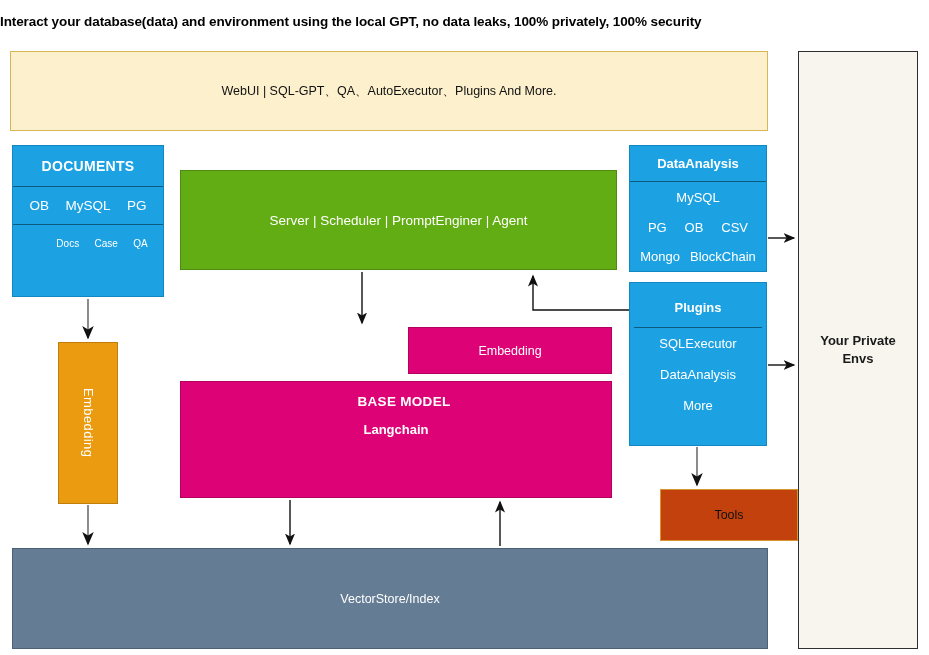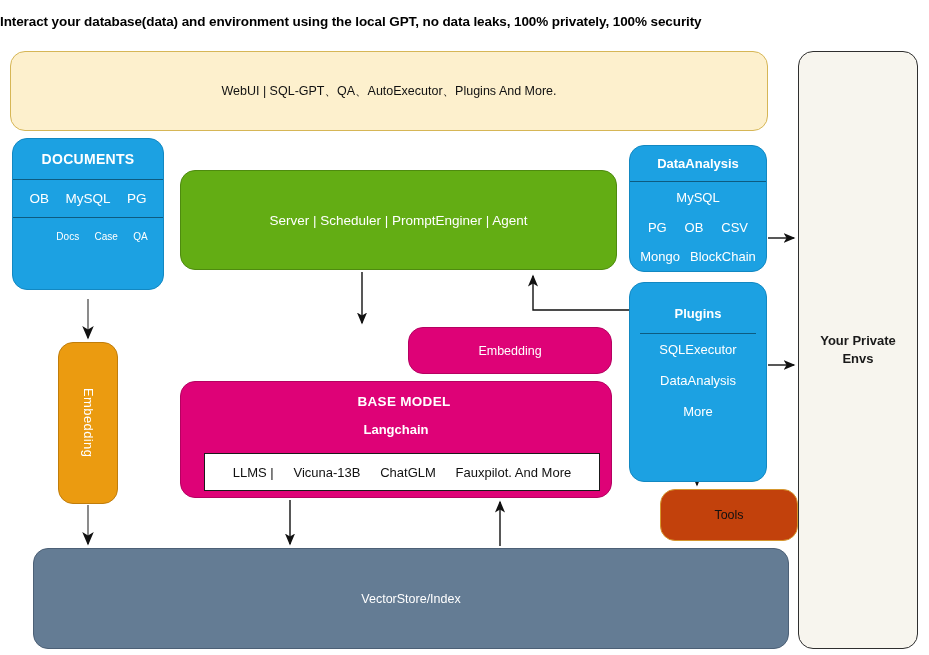--- a/index.html
+++ b/index.html
@@ -19,21 +19,20 @@
     background: #ffffff;
   }
   .box {
     position: absolute;
     box-sizing: border-box;
     display: flex;
     flex-direction: column;
     align-items: center;
     justify-content: center;
     text-align: right;
-    border-radius: 15px;
   }
   .title {
     position: absolute;
     left: 0;
     top: 14px;
     width: 844px;
     text-align: left;
     font-size: 13.5px;
     font-weight: bold;
     color: #000000;
@@ -59,21 +58,21 @@
     background: #f7f5ee;
     border: 1px solid #2f2f2f;
     font-size: 13px;
     font-weight: bold;
     color: #1a1a1a;
     line-height: 1.35;
   }
   
   #documents {
     left: 12px;
-    top: 138px;
+    top: 145px;
     width: 152px;
     height: 152px;
     background: #1ca1e2;
     border: 1px solid #1288c2;
     padding: 0;
     justify-content: flex-start;
   }
   .doc-row {
     width: 100%;
     box-sizing: border-box;
@@ -196,21 +195,20 @@
   
   #vectorstore {
     left: 12px;
     top: 548px;
     width: 756px;
     height: 101px;
     background: #647c94;
     border: 1px solid #4c6076;
     color: #ffffff;
     font-size: 12.5px;
-    margin-left: 21px;
   }
   
   #connections {
     left: 629px;
     top: 145px;
     width: 138px;
     height: 127px;
     background: #1ca1e2;
     border: 1px solid #1288c2;
     justify-content: flex-start;
@@ -234,25 +232,25 @@
     color: #ffffff;
     font-size: 13px;
     height: 30px;
   }
   #conn-row-1 { border-top: 1.5px solid #0d5b81; height: 32px; }
   
   #plugins {
     left: 629px;
     top: 282px;
     width: 138px;
-    height: 200px;
+    height: 164px;
     background: #1ca1e2;
     border: 1px solid #1288c2;
     justify-content: flex-start;
-    padding: 10px;
+    padding: 4px;
   }
   #plugins-head {
     width: 100%;
     height: 40px;
     display: flex;
     align-items: center;
     justify-content: center;
     font-size: 13px;
     font-weight: bold;
     color: #ffffff;
@@ -360,26 +358,20 @@
 
   <div class="box" id="embedding-pink">
     <span>Embedding</span>
   </div>
 
   <div class="box" id="base-model">
     <span id="base-model-title">BASE MODEL</span>
     <span id="langchain">Langchain</span>
   </div>
 
-  <div id="llms-box">
-    <span>LLMS |</span>
-    <span>Vicuna-13B</span>
-    <span>ChatGLM</span>
-    <span>Fauxpilot. And More</span>
-  </div>
 
   <div class="box" id="vectorstore">
     <span>VectorStore/Index</span>
   </div>
 
   <div class="box" id="connections">
     <div id="conn-head">DataAnalysis</div>
     <div class="conn-row" id="conn-row-1">
       <span>MySQL</span>
     </div>

